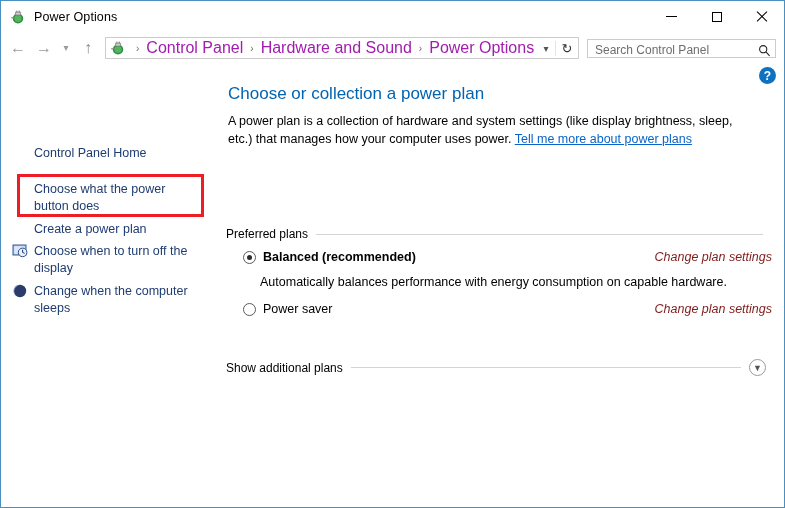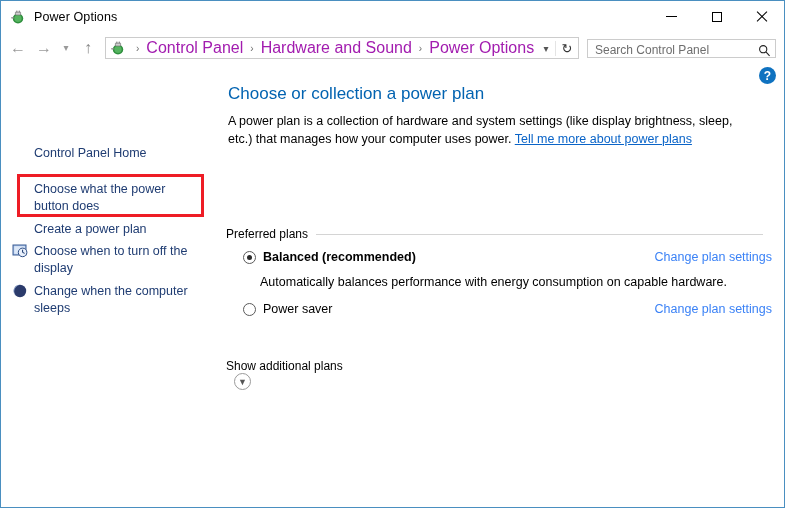--- a/index.html
+++ b/index.html
@@ -341,39 +341,40 @@
     font-size: 12.5px;
     color: #000000;
     margin-left: 7px;
     white-space: nowrap;
   }
   .plan-name.bold { font-weight: bold; }
   .plan-link {
     position: absolute;
     right: -6px;
     font-size: 12.5px;
-    color: #3b82f6;
-    white-space: nowrap;
-    cursor: default;
+    color: #7f1d1d;
+    white-space: nowrap;
+    cursor: default;
+    font-style: italic;
   }
   .plan-desc {
     margin-left: 34px;
     margin-top: 9px;
     font-size: 12.5px;
     color: #000000;
     white-space: nowrap;
   }
 
   #show-additional {
     position: absolute;
     left: 3px;
     top: 295px;
     width: 540px;
     display: flex;
-    flex-direction: column;
+    align-items: center;
   }
   #show-additional .label {
     font-size: 12px;
     color: #000;
     white-space: nowrap;
     padding-right: 8px;
     cursor: default;
   }
   #show-additional .rule {
     flex: 1;

